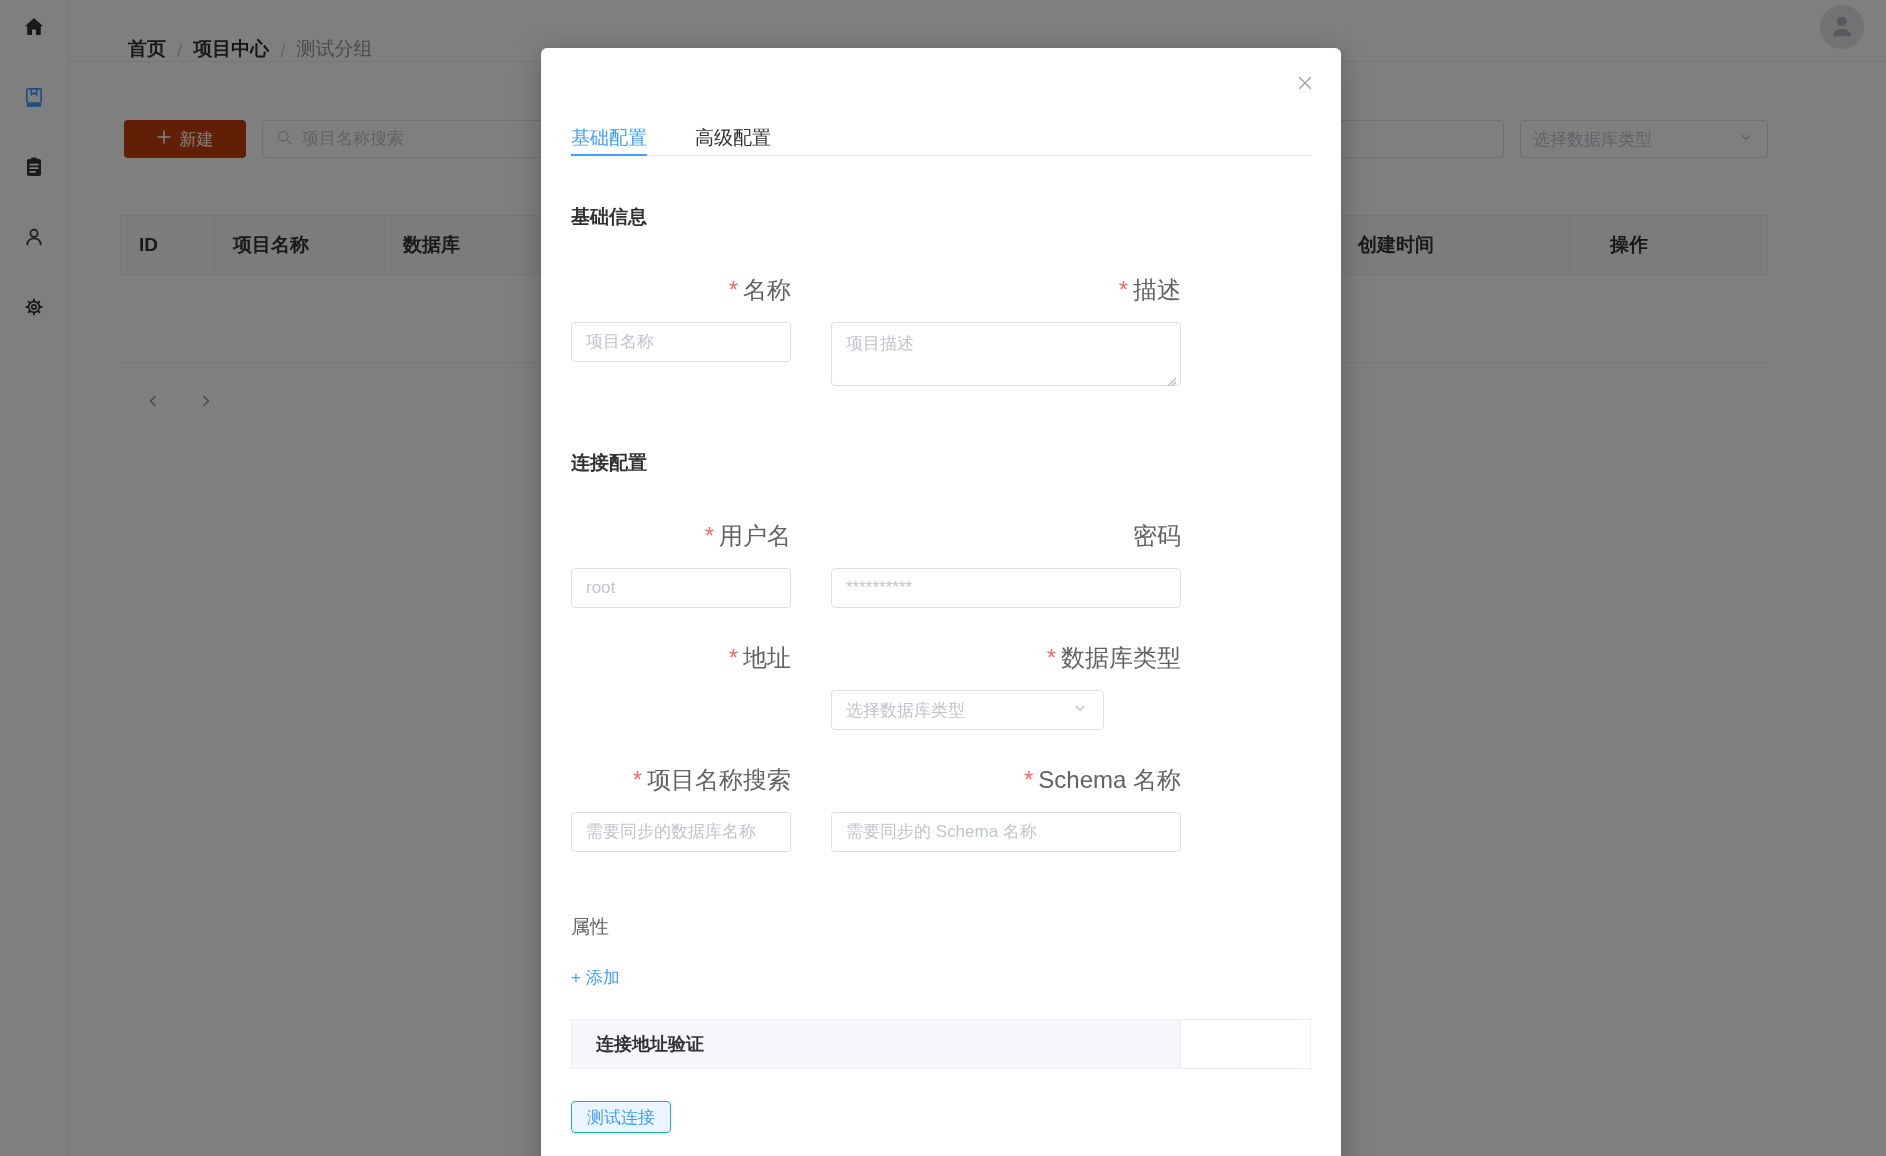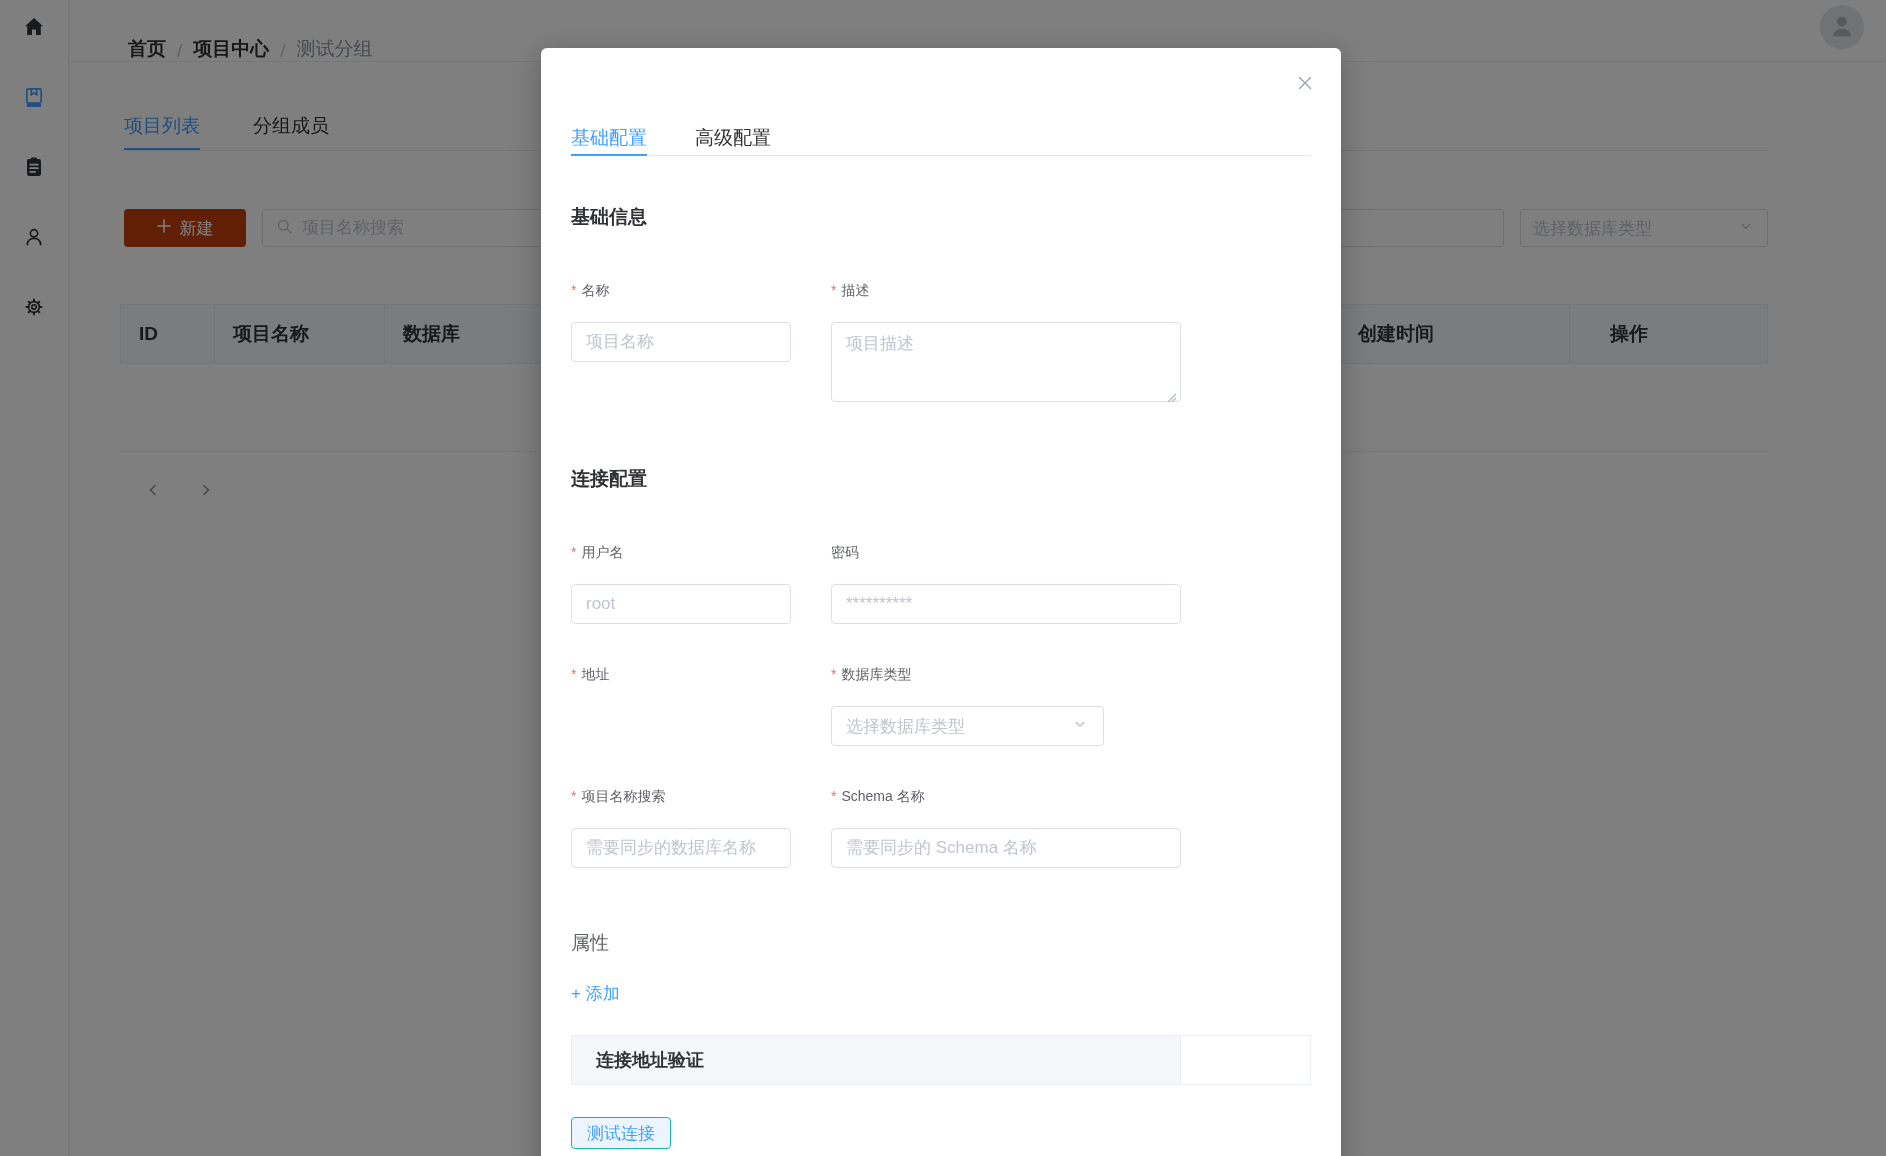--- a/index.html
+++ b/index.html
@@ -75,27 +75,27 @@
   .m-body { padding:0 30px; }
 
   .m-tabs { margin-top:77px; border-bottom:1px solid #e4e7ed; display:flex; }
   .m-tab { margin-right:48px; padding-bottom:3px; font-size:19px; color:#303133; cursor:pointer;
            border-bottom:2px solid transparent; margin-bottom:-1px; }
   .m-tab.active { color:#409eff; border-bottom-color:#409eff; }
 
   .section-title { margin-top:48px; font-size:19px; font-weight:bold; color:#303133; }
   .f-row { display:grid; grid-template-columns:220px 350px; column-gap:40px; margin-top:40px; }
   .f-row.first { margin-top:50px; }
-  .f-label { font-size:14px; color:#606266; height:20px; line-height:20px; margin-bottom:22px; }
+  .f-label { font-size:24px; color:#606266; height:20px; line-height:20px; margin-bottom:22px;text-align:right; }
   .req { color:#f56c6c; margin-right:5px; }
   .ctrl { height:40px; border:1px solid #dcdfe6; border-radius:4px; width:100%;
           font-size:17px; color:#303133; padding:0 14px; font-family:inherit; outline:none; background:#fff; }
   .ctrl::placeholder { color:#c0c4cc; }
   .ta-wrap { position:relative; width:350px; }
-  textarea.ctrl { height:80px; padding-top:9px; resize:none; }
+  textarea.ctrl { height:64px; padding-top:9px; resize:none; }
   .resize-grip { position:absolute; right:3px; bottom:4px; width:12px; height:12px; color:#b5bac1; pointer-events:none; }
   .m-select { width:273px; height:40px; border:1px solid #dcdfe6; border-radius:4px; display:flex;
               align-items:center; justify-content:space-between; padding:0 14px; cursor:pointer; background:#fff; }
   .m-select .select-placeholder { font-size:17px; }
 
   .attrs-title { margin-top:62px; font-size:19px; color:#606266; }
   .add-link { display:inline-block; margin-top:26px; font-size:17px; color:#409eff; cursor:pointer; text-decoration:none; }
   .attr-row { margin-top:30px; display:flex; width:740px; height:50px; border:1px solid #ebeef5;text-align:right; }
   .attr-key { width:609px; background:#f5f7fa; border-right:1px solid #ebeef5; display:flex;
               align-items:center; padding-left:24px; font-size:18px; font-weight:bold; color:#303133; }
@@ -157,24 +157,20 @@
       <span><svg viewBox="0 0 24 24" width="30" height="30">
         <circle cx="12" cy="9.2" r="3.9" fill="#aeb3bb"></circle>
         <path d="M4.6 21a7.4 6 0 0 1 14.8 0z" fill="#aeb3bb"></path>
       </svg></span>
     </div>
   </header>
 
   <main class="content">
     <div class="container">
 
-      <div class="page-tabs">
-        <div class="page-tab active">项目列表</div>
-        <div class="page-tab">分组成员</div>
-      </div>
 
       <div class="toolbar">
         <button class="btn-new">
           <span><svg viewBox="0 0 14 14" width="14" height="14">
                 <path d="M7 1v12M1 7h12" style="stroke:#fff;stroke-width:1.6;stroke-linecap:round"></path>
               </svg></span>
           <span>新建</span>
         </button>
         <div class="search-box">
           <span><svg viewBox="0 0 24 24" width="19" height="19">

